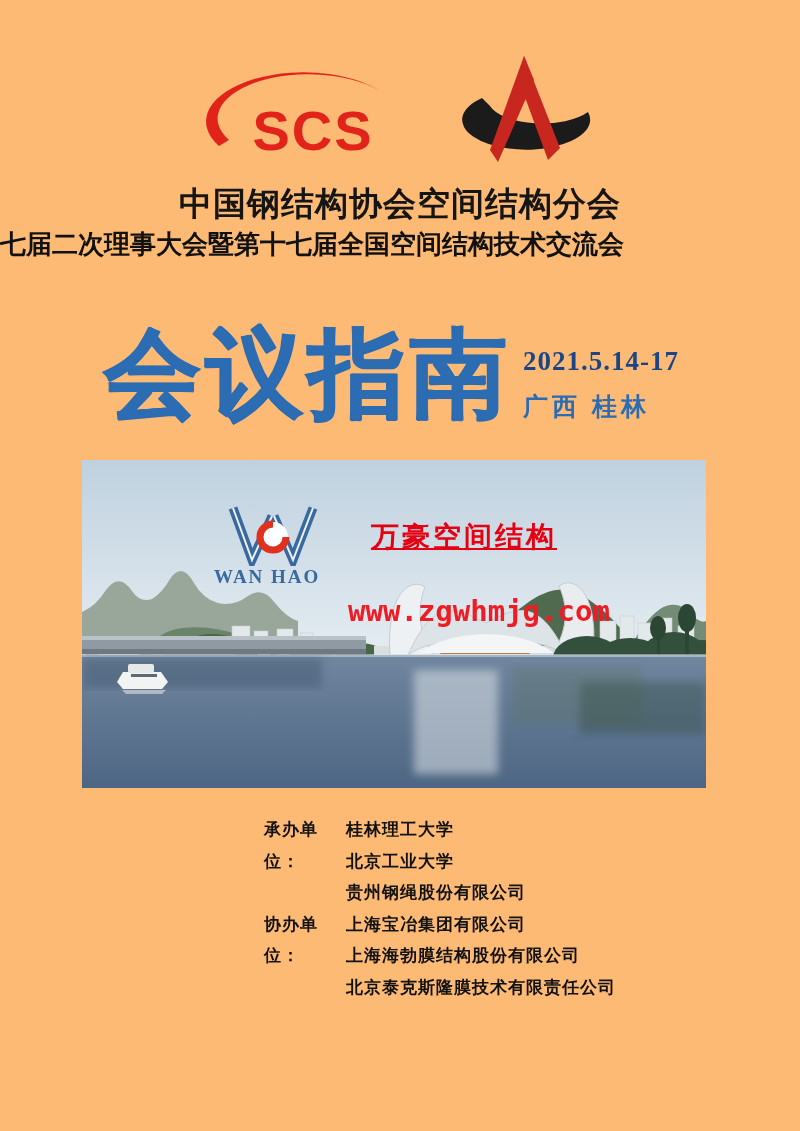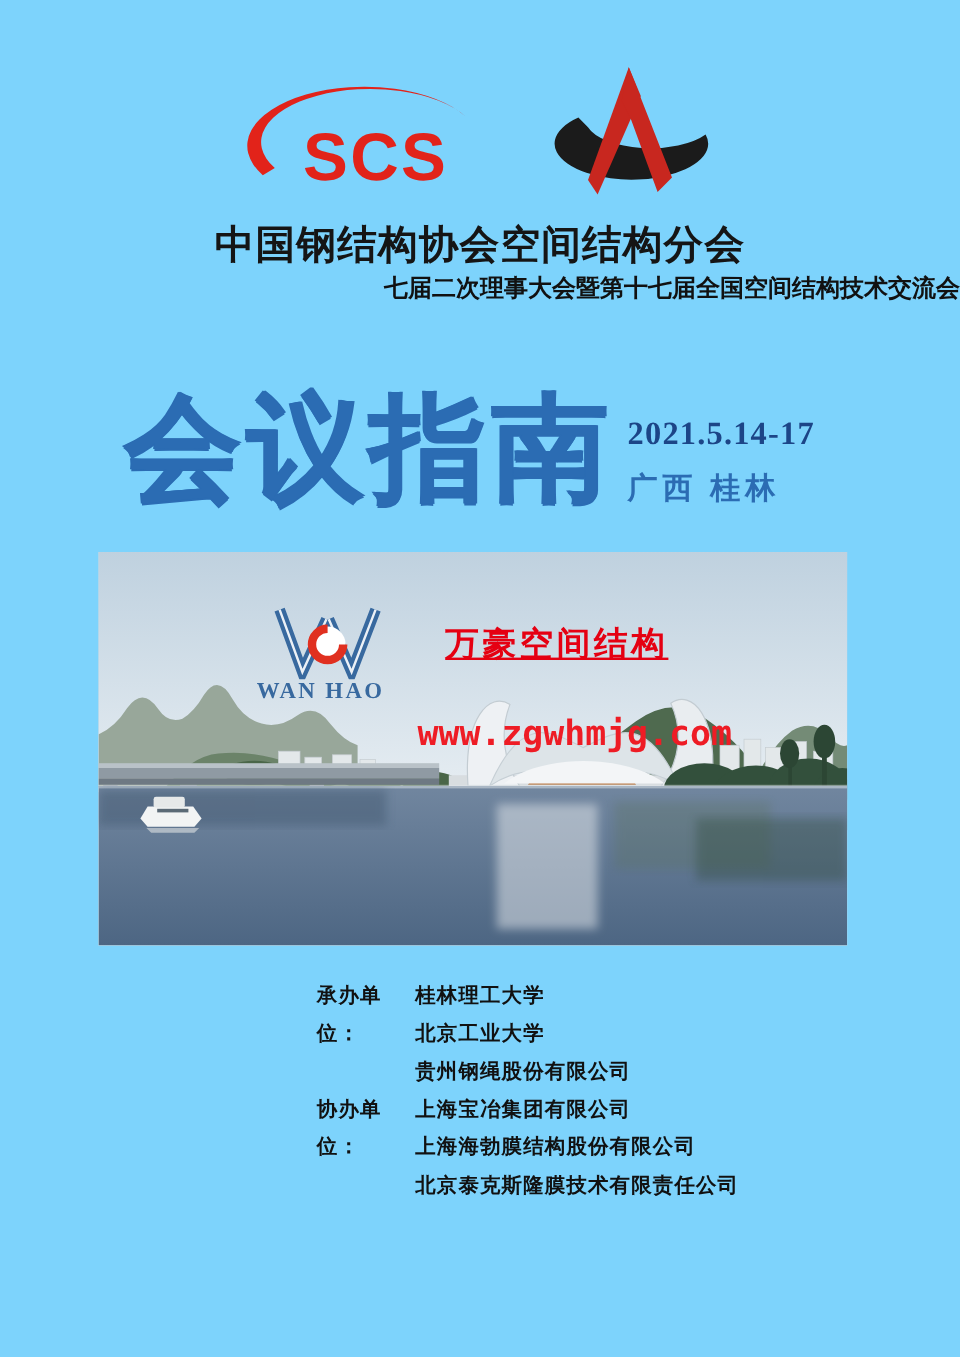--- a/index.html
+++ b/index.html
@@ -1,31 +1,31 @@
 <!DOCTYPE html>
 <html><head>
 <meta charset="utf-8">
 <style>
   html,body{margin:0;padding:0;background:#ffffff;}
   .page{
-    position:relative;width:800px;height:1131px;background:#7dd3fc;overflow:hidden;
+    position:relative;width:800px;height:1131px;background:#fdba74;overflow:hidden;
     font-family:"Liberation Sans",sans-serif;
   }
   
   .scs-logo{position:absolute;left:205px;top:62px;width:192px;height:96px;}
   .assoc-logo{position:absolute;left:452px;top:54px;width:140px;height:112px;}
   
   .title1{
     position:absolute;left:0;top:182px;width:800px;text-align:center;
     font-size:33px;font-weight:700;color:#151515;letter-spacing:1px;
     font-family:"Liberation Sans",sans-serif;
   }
   .title2{
-    position:absolute;left:0;top:227px;width:800px;text-align:right;
-    font-size:20px;font-weight:700;color:#111111;
+    position:absolute;left:0;top:227px;width:800px;text-align:left;
+    font-size:26px;font-weight:700;color:#111111;
     font-family:"Liberation Serif",serif;
   }
   
   .guide-title{
     position:absolute;left:104px;top:318px;width:420px;height:112px;
     font-size:97px;line-height:112px;font-weight:900;color:#2b6cb3;
     letter-spacing:5px;font-family:"Liberation Sans",sans-serif;
     text-shadow:1px 0 0 #2b6cb3, -1px 0 0 #2b6cb3, 0 1px 0 #2b6cb3;
   }
   .event-date{

